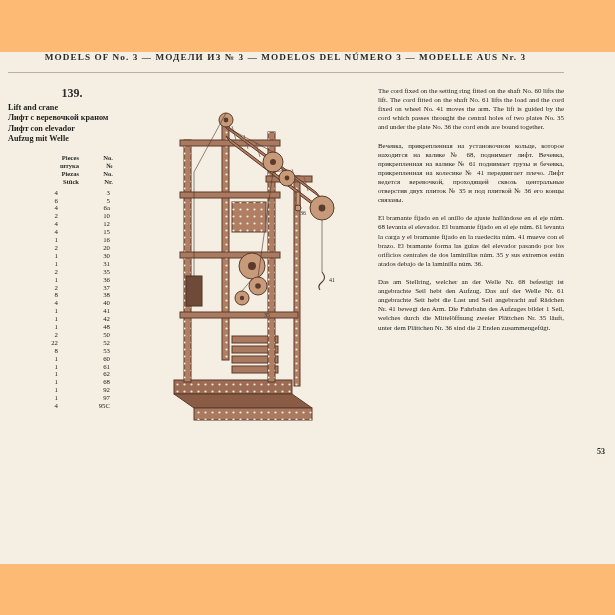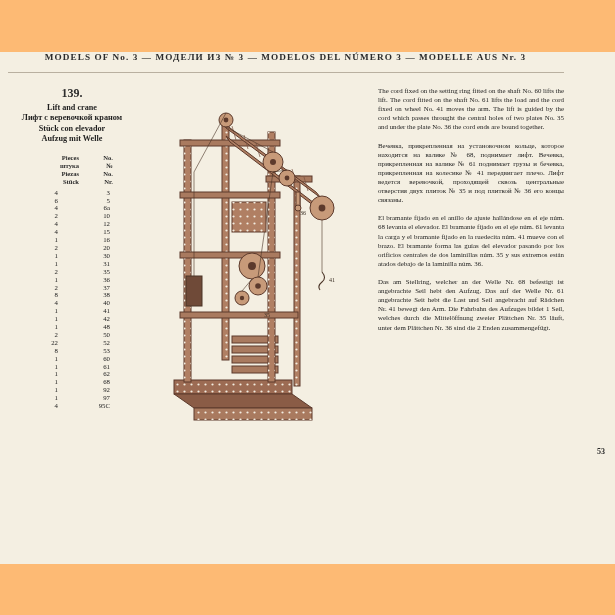--- a/index.html
+++ b/index.html
@@ -52,21 +52,20 @@
     width: 128px;
   }
   .model-num {
     text-align: center;
     font-size: 12px;
     font-weight: bold;
     color: #2d2d2d;
     margin-bottom: 2px;
   }
   .title-block {
-    text-align: center;
     line-height: 1.25;
   }
   .title-block div {
     font-size: 8.2px;
     font-weight: bold;
     color: #1f1f1f;
   }
   .parts-head {
     margin-top: 10px;
     text-align: center;
@@ -142,21 +141,21 @@
   <div class="sheet"></div>
 
   <div class="header-line">MODELS OF No. 3 — МОДЕЛИ ИЗ № 3 — MODELOS DEL NÚMERO 3 — MODELLE AUS Nr. 3</div>
   <div class="rule"></div>
 
   <div class="left-col">
     <div class="model-num">139.</div>
     <div class="title-block">
       <div>Lift and crane</div>
       <div>Лифт с веревочкой краном</div>
-      <div>Stück con elevador</div>
+      <div>Лифт con elevador</div>
       <div>Aufzug mit Welle</div>
     </div>
 
     <div class="parts-head">
       <div style="display:flex;justify-content:center;">
         <span style="width:42px;text-align:right;">Pieces</span>
         <span style="width:34px;text-align:right;">No.</span>
       </div>
       <div style="display:flex;justify-content:center;">
         <span style="width:42px;text-align:right;">штука</span>

